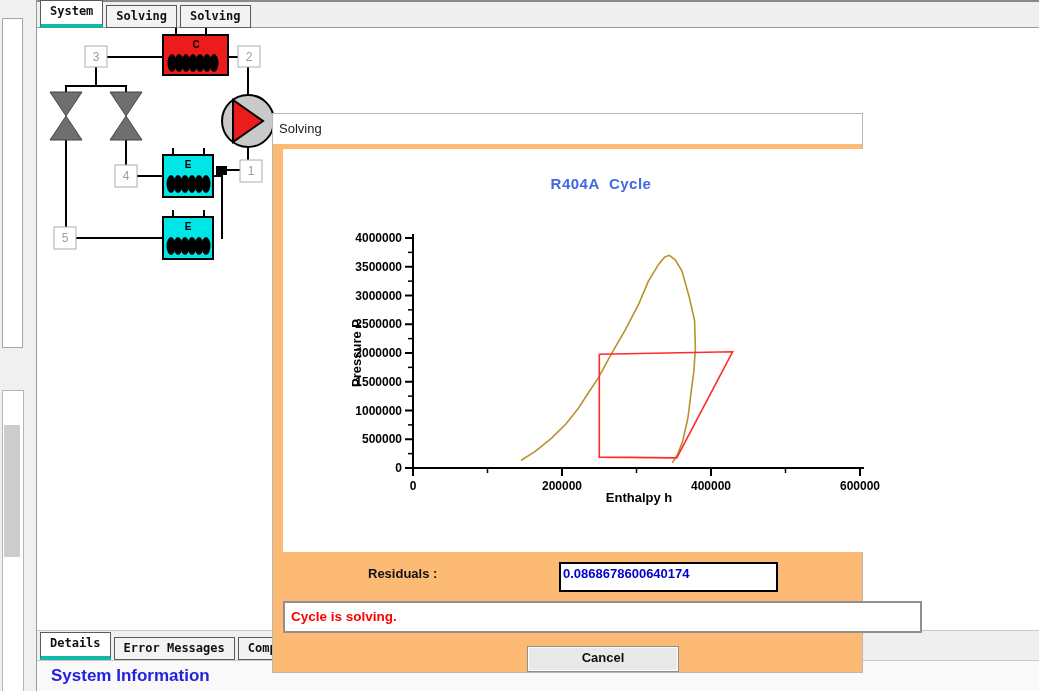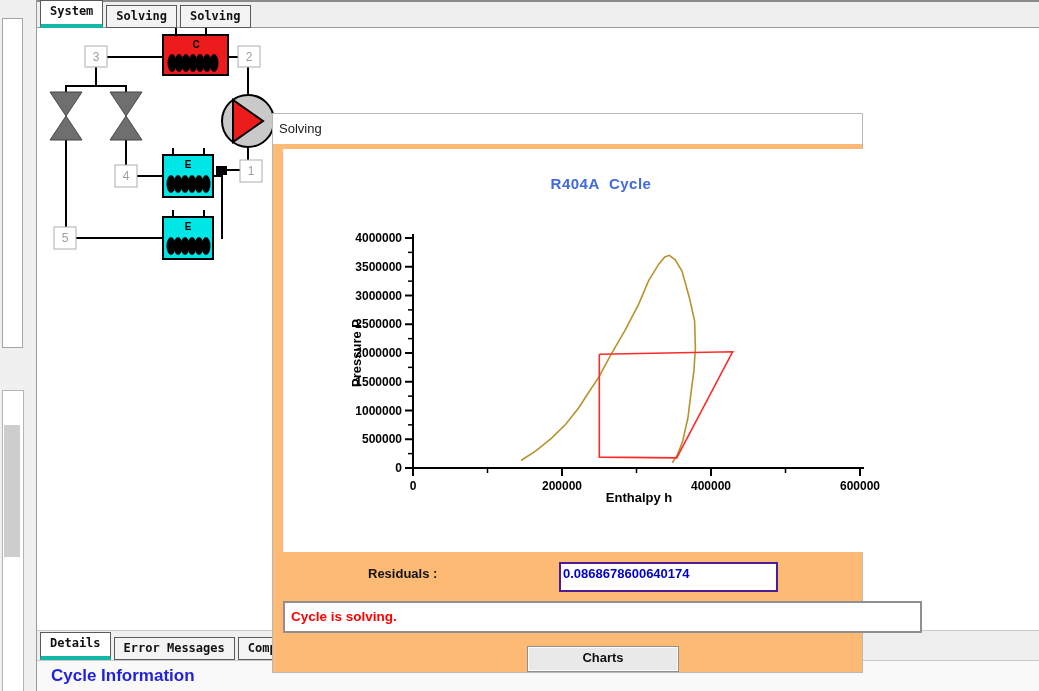--- a/index.html
+++ b/index.html
@@ -44,21 +44,21 @@
           border:1px solid #b8b8b8;box-sizing:border-box;z-index:5;}
   .dialog-titlebar{position:absolute;left:0;top:0;width:100%;height:30px;background:#ffffff;}
   .dialog-title{position:absolute;left:6px;top:7px;font:13px "Liberation Sans",sans-serif;color:#1a1a1a;}
   .chart-panel{position:absolute;left:10px;top:35px;width:639px;height:403px;background:#ffffff;}
   .tick{font:bold 12px "Liberation Sans",sans-serif;fill:#000;}
   .chart-title{font:bold 15px "Liberation Sans",sans-serif;letter-spacing:.5px;word-spacing:5px;}
   .axis-label{font:bold 13px "Liberation Sans",sans-serif;fill:#000;}
   .residuals-label{position:absolute;left:95px;top:452px;width:160px;
                    font:bold 13px "Liberation Sans",sans-serif;color:#111;}
   .residuals-field{position:absolute;left:286px;top:448px;width:212px;height:24px;background:#fff;
-                   border:2px solid #4c1d95;font:bold 13px "Liberation Sans",sans-serif;
+                   border:2px solid #000000;font:bold 13px "Liberation Sans",sans-serif;
                    color:#0000cc;padding:2px 1px 0 2px;box-sizing:content-box;}
   .status-bar{position:absolute;left:10px;top:487px;width:639px;height:32px;background:#ffffff;
               border:2px solid #8f8f8f;box-sizing:border-box;padding-left:16px;}
   .status-text{position:absolute;left:6px;top:6px;font:bold 13.5px "Liberation Sans",sans-serif;color:#ff0000;}
   .cancel-btn{position:absolute;left:254px;top:532px;width:150px;height:24px;background:#e9e9e9;
               border:1px solid #8f8f8f;font:bold 13px "Liberation Sans",sans-serif;color:#111;
               text-align:center;line-height:22px;box-shadow:inset 0 0 0 1px #fdfdfd;}
 </style>
 </head>
 <body>
@@ -174,21 +174,21 @@
   </g>
 </svg>
 
 <div class="bottom-strip"></div>
 <div class="tabs tabs-bottom" style="position:absolute;">
   <div class="tab active">Details</div>
   <div class="tab">Error Messages</div>
   <div class="tab">Compo</div>
 </div>
 <div class="bottom-content">
-  <div class="sys-info">Cycle Information</div>
+  <div class="sys-info">System Information</div>
 </div>
 
 <div class="dialog">
   <div class="dialog-titlebar">
     <div class="dialog-title">Solving</div>
   </div>
   <div class="chart-panel">
     <svg id="cycle-chart" width="639" height="403" viewBox="0 0 639 403">
         <text x="318" y="40" text-anchor="middle" class="chart-title" fill="#4169e1">R404A Cycle</text>
         <text x="356" y="353" text-anchor="middle" class="axis-label">Enthalpy h</text>
@@ -234,14 +234,14 @@
         <line x1="125" y1="103.375" x2="130" y2="103.375" stroke="#000" stroke-width="1.5"></line>
         <polyline points="238.0,311.5 252.9,301.8 268.6,289.1 282.7,275.3 295.4,259.2 305.1,244.3 315.5,228.7 328.2,205.2 341.6,182.2 355.7,155.1 365.4,132.1 375.9,114.9 381.8,108.0 386.3,106.3 392.2,110.8 398.9,121.8 406.4,148.8 411.6,171.8 412.4,198.8 410.9,221.8 407.9,244.8 404.9,269.0 399.7,292.0 394.5,305.8 389.3,313.8" fill="none" stroke="#b8922d" stroke-width="1.6"></polyline>
         <polyline points="316.3,205.2 383.3,204.0 449.6,202.8 393.7,308.9 316.3,308.1 316.3,205.2" fill="none" stroke="#ff2a2a" stroke-width="1.6"></polyline>
       </svg>
   </div>
   <div class="residuals-label">Residuals :</div>
   <div class="residuals-field">0.0868678600640174</div>
   <div class="status-bar">
     <div class="status-text">Cycle is solving.</div>
   </div>
-  <div class="cancel-btn">Charts</div>
+  <div class="cancel-btn">Cancel</div>
 </div>
 
 </body></html>

